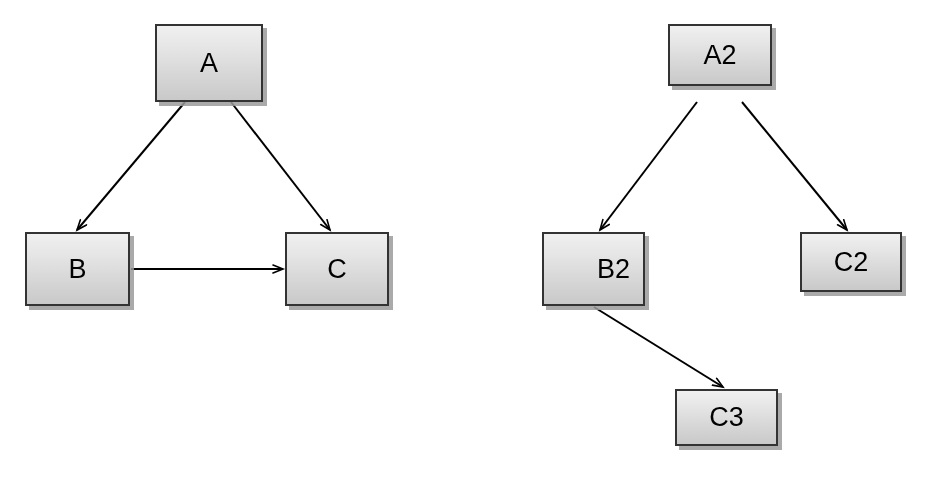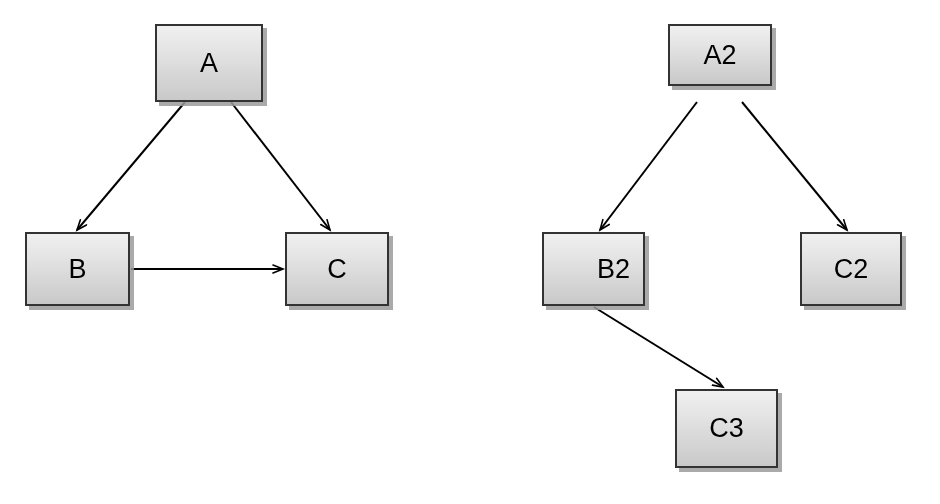--- a/index.html
+++ b/index.html
@@ -79,21 +79,21 @@
         <span class="node-label">C</span>
       </div>
     </div>
   <div id="nodes-right">
       <div class="node" style="left: 668px; top: 24px; width: 104px; height: 62px;">
         <span class="node-label">A2</span>
       </div>
       <div class="node" style="left: 542px; top: 232px; width: 103px; height: 74px; padding-left: 40px;">
         <span class="node-label">B2</span>
       </div>
-      <div class="node" style="left: 800px; top: 232px; width: 102px; height: 74px; text-align: center;">
+      <div class="node" style="left: 800px; top: 232px; width: 102px; height: 60px; text-align: center;">
         <span class="node-label">C2</span>
       </div>
-      <div class="node" style="left: 675px; top: 389px; width: 103px; height: 79px;">
+      <div class="node" style="left: 675px; top: 389px; width: 103px; height: 57px;">
         <span class="node-label">C3</span>
       </div>
     </div>
 
 </div>
 
 </body></html>

